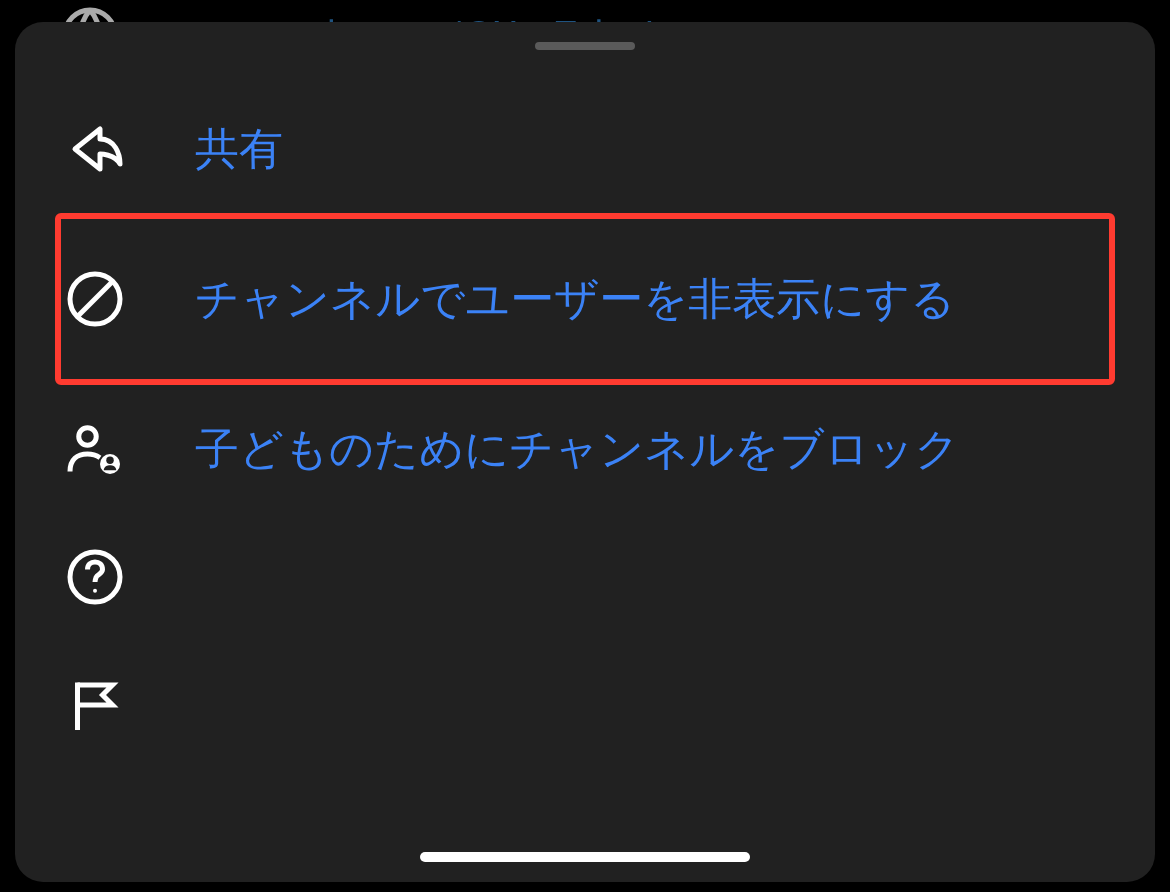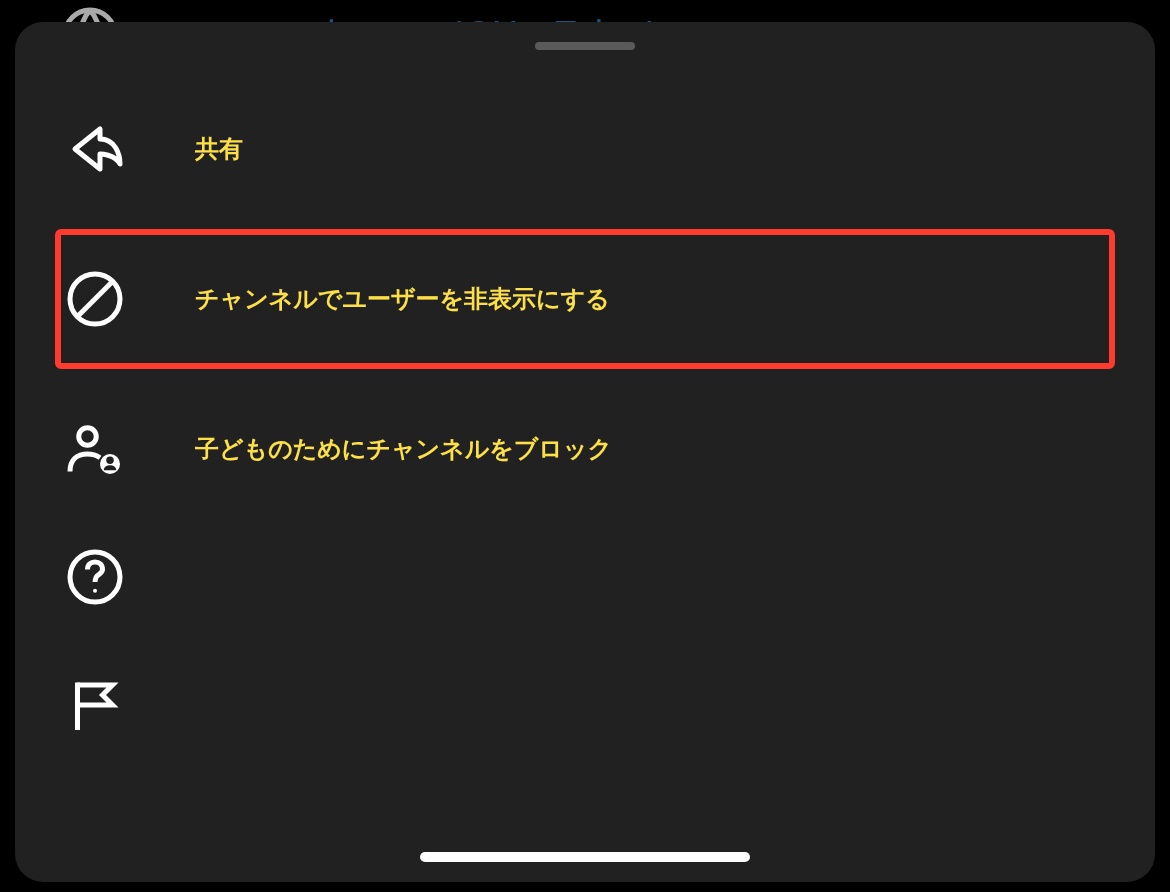--- a/index.html
+++ b/index.html
@@ -73,30 +73,30 @@
       flex-shrink: 0;
     }
     .menu-icon svg {
       width: 60px;
       height: 60px;
       stroke: #ffffff;
       fill: none;
       stroke-width: 2;
     }
     .menu-label {
-      color: #fde047;
-      font-size: 24px;
-      font-weight: 700;
+      color: #3b82f6;
+      font-size: 44px;
+      font-weight: 400;
       white-space: nowrap;
     }
     .highlight-box {
       border: 6px solid #ff3b30;
       border-radius: 6px;
-      margin: 16px 40px;
-      padding: 34px 10px !important;
+      margin: 0 40px;
+      padding: 50px 10px !important;
     }
     .highlight-box .menu-icon {
       margin-left: -6px;
     }
     .home-indicator {
       position: absolute;
       bottom: 20px;
       left: 50%;
       transform: translateX(-50%);
       width: 330px;

